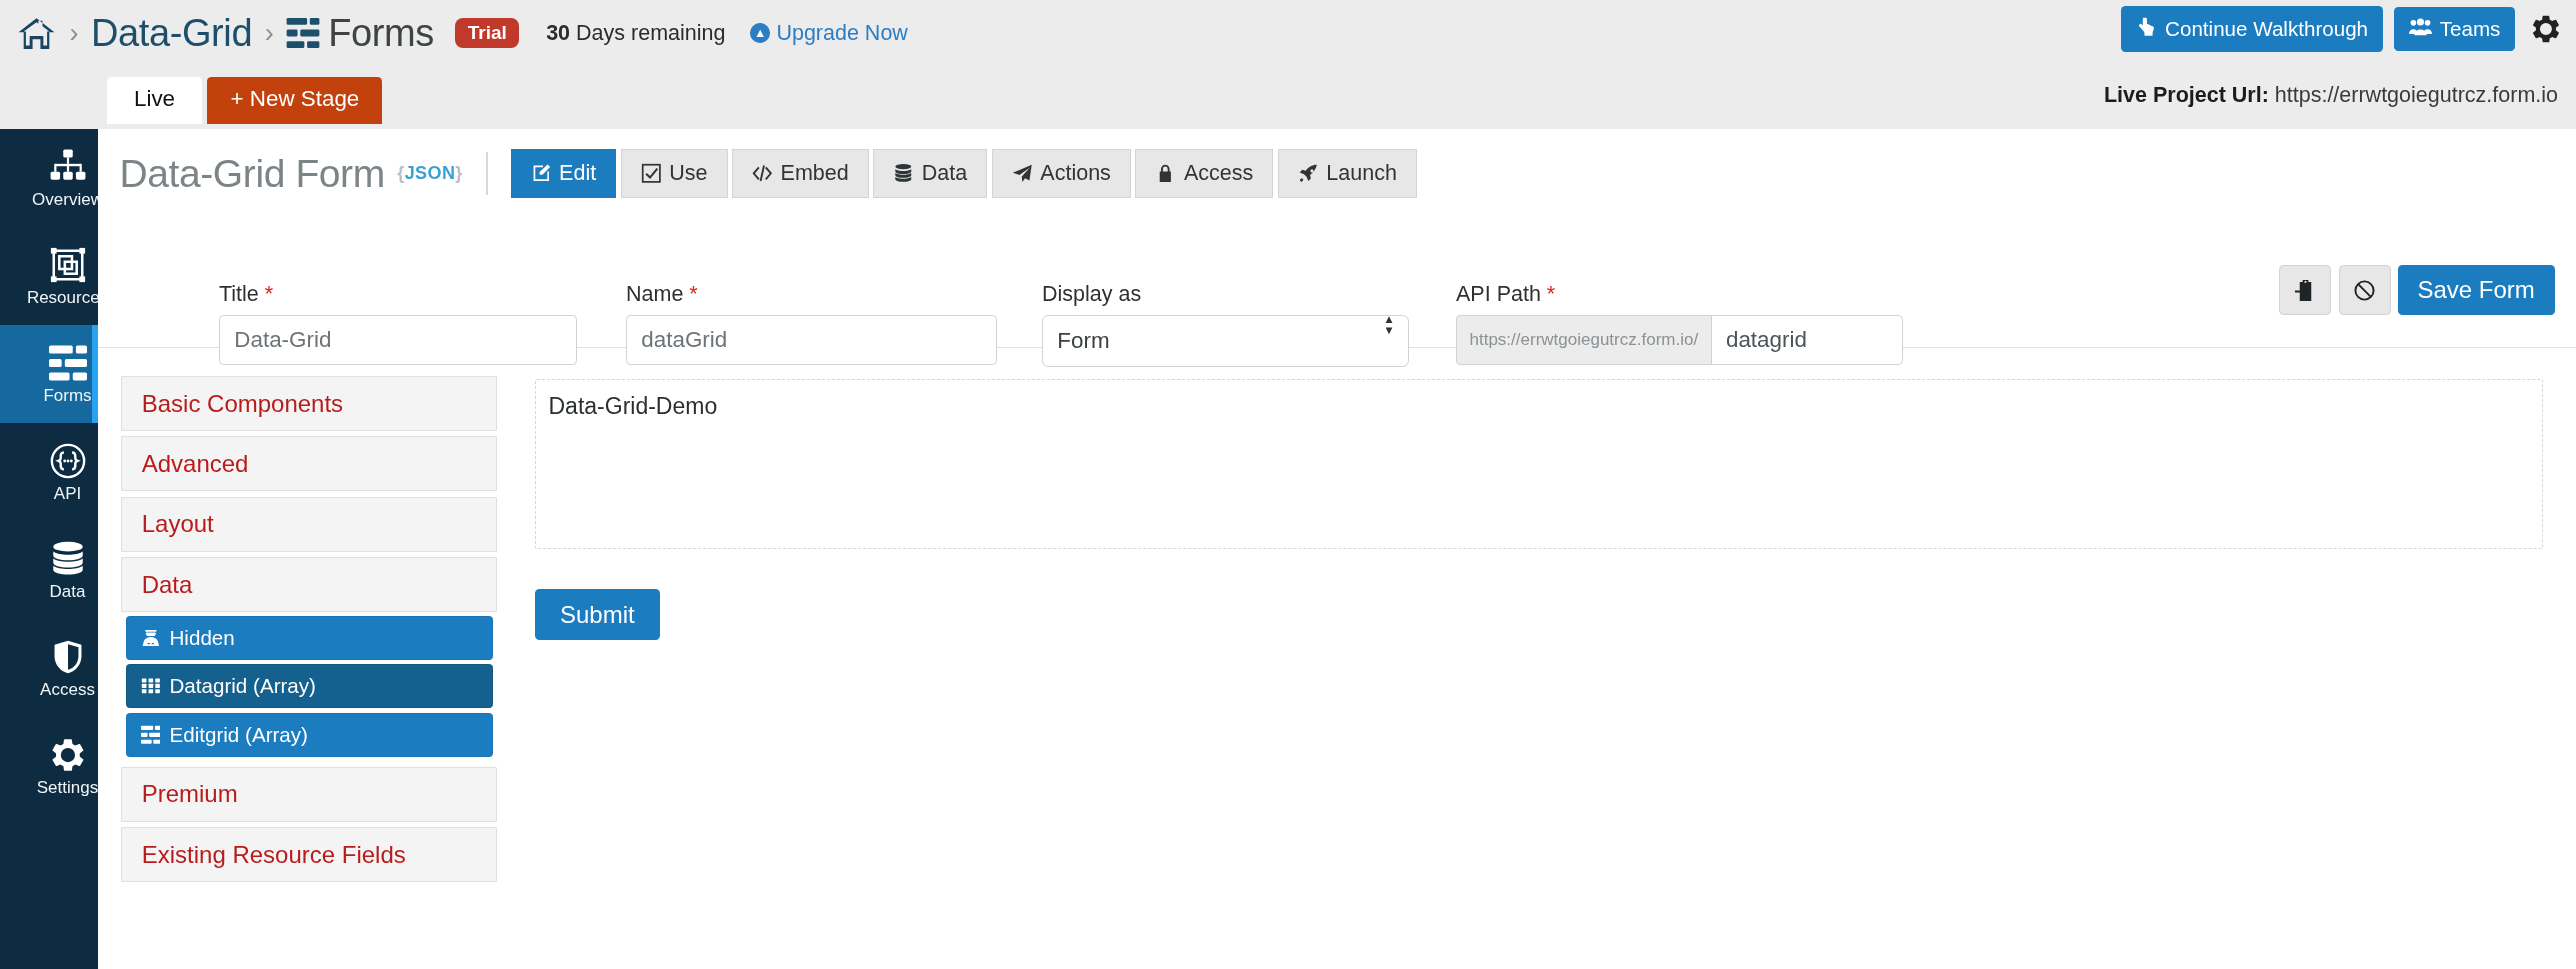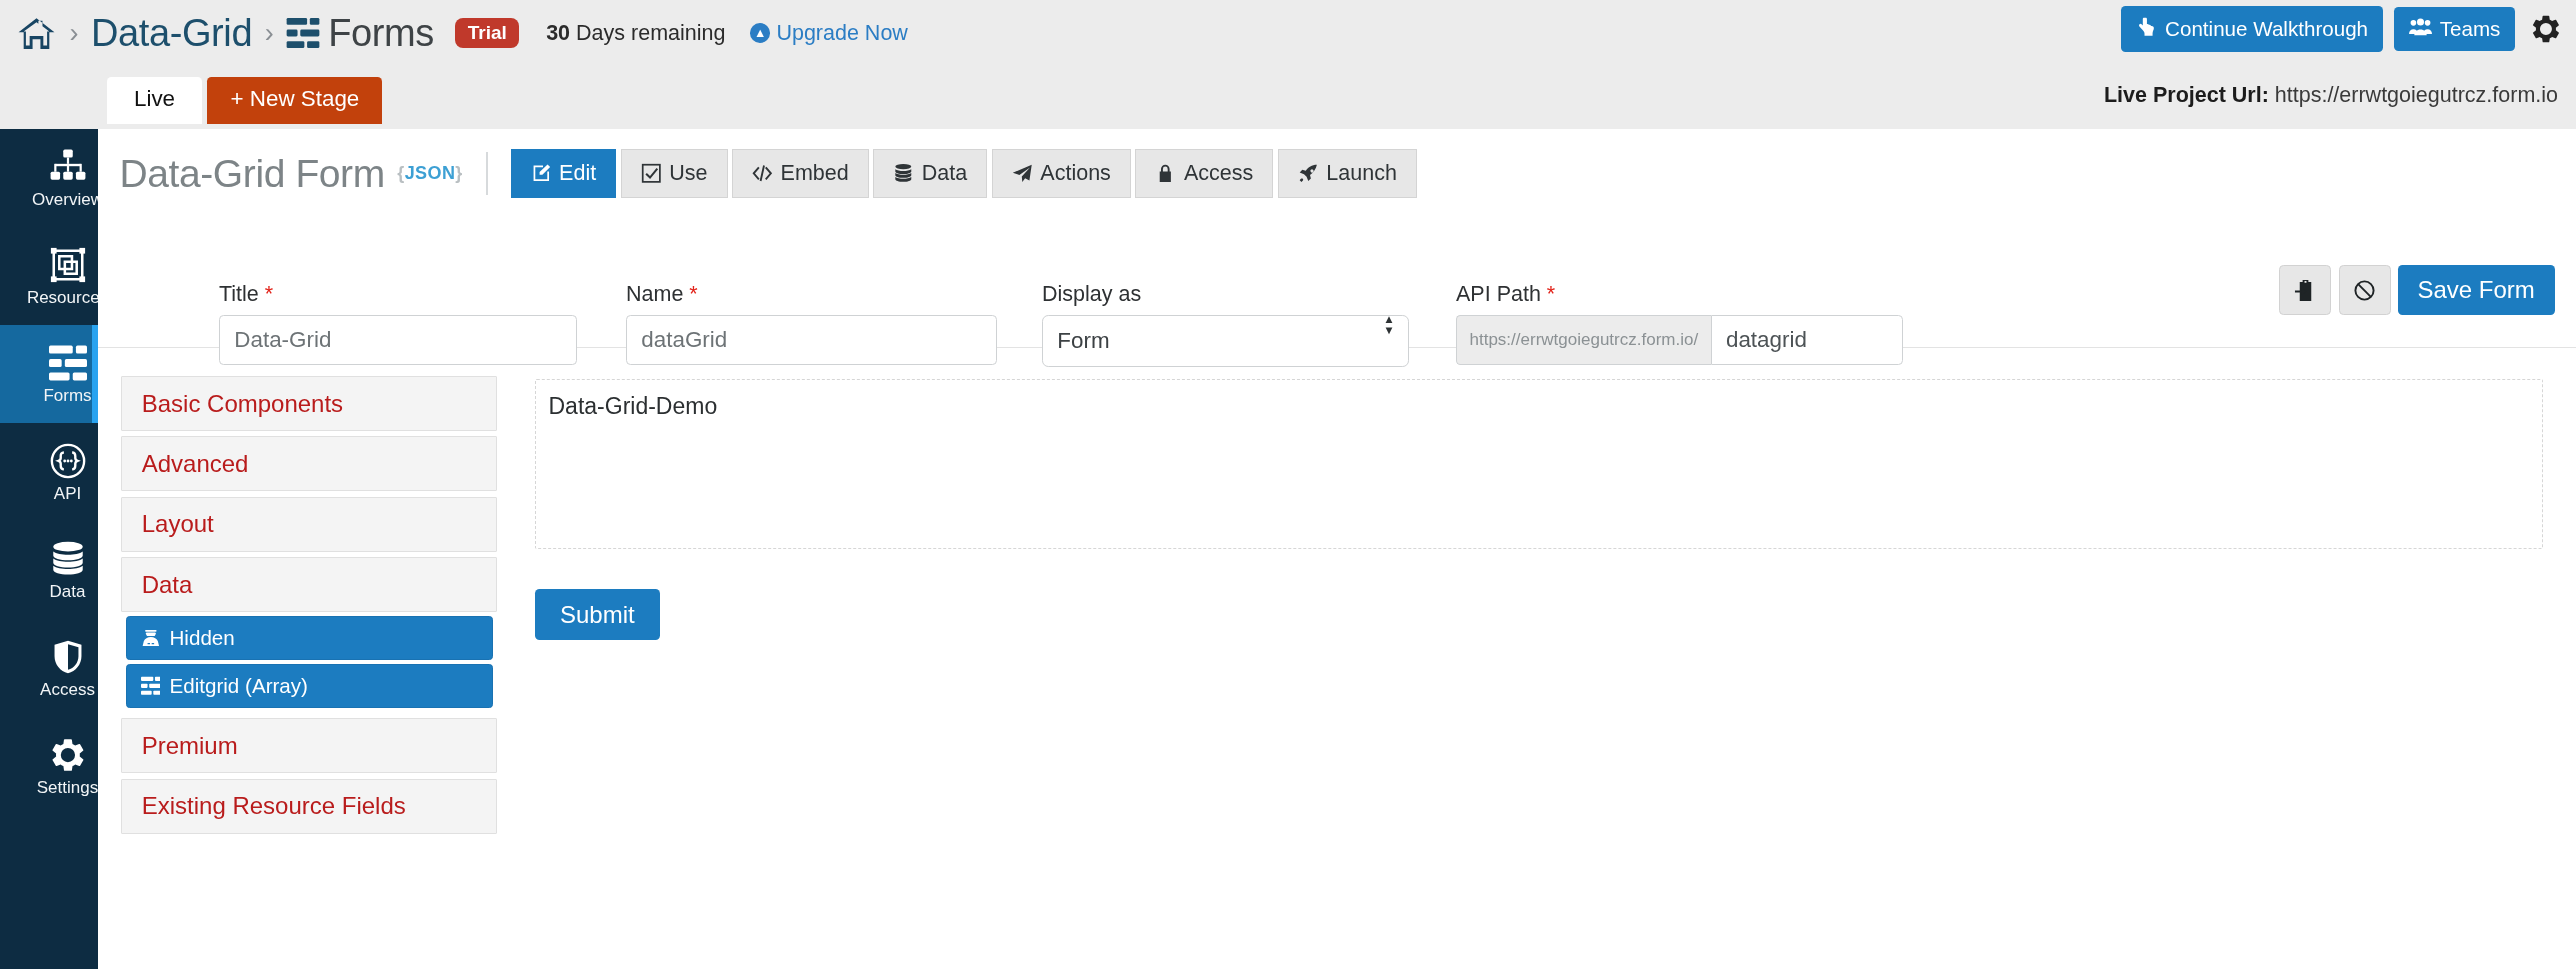--- a/index.html
+++ b/index.html
@@ -554,20 +554,36 @@
         <svg viewBox="0 0 24 24" fill="#fff" aria-hidden="true">
           <rect x="5" y="2.5" width="14" height="2.2" rx="1"></rect>
           <path d="M7 5.6h10c1 0 1.4 1 1 1.8l-1.3 2.4H7.3L6 7.4c-.4-.8 0-1.8 1-1.8z"></path>
           <path d="M12 11c-4 0-7.5 2.2-8.6 5.3L2 22h20l-1.4-5.7C19.5 13.2 16 11 12 11zm-4 7.3h3v1.4H8v-1.4zm5 0h3v1.4h-3v-1.4z"></path>
         </svg>
       </span>
       <span>Hidden</span>
     </div>
 
 
+    <div class="comp-btn hover">
+      <span>
+        <svg viewBox="0 0 24 24" fill="#fff" aria-hidden="true">
+          <rect x="1" y="3" width="5.6" height="5" rx="0.6"></rect>
+            <rect x="9.2" y="3" width="5.6" height="5" rx="0.6"></rect>
+            <rect x="17.4" y="3" width="5.6" height="5" rx="0.6"></rect>
+          <rect x="1" y="9.5" width="5.6" height="5" rx="0.6"></rect>
+            <rect x="9.2" y="9.5" width="5.6" height="5" rx="0.6"></rect>
+            <rect x="17.4" y="9.5" width="5.6" height="5" rx="0.6"></rect>
+          <rect x="1" y="16" width="5.6" height="5" rx="0.6"></rect>
+            <rect x="9.2" y="16" width="5.6" height="5" rx="0.6"></rect>
+            <rect x="17.4" y="16" width="5.6" height="5" rx="0.6"></rect>
+        </svg>
+      </span>
+      <span>Datagrid (Array)</span>
+    </div>
 
     <div class="comp-btn">
       <span>
         <svg viewBox="0 0 24 22" fill="#fff" aria-hidden="true">
           <rect x="0" y="0" width="15" height="5" rx="1"></rect>
             <rect x="17" y="0" width="7" height="5" rx="1"></rect>
           <rect x="0" y="8.5" width="8" height="5" rx="1"></rect>
             <rect x="10" y="8.5" width="14" height="5" rx="1"></rect>
           <rect x="0" y="17" width="13" height="5" rx="1"></rect>
             <rect x="15" y="17" width="9" height="5" rx="1"></rect>

